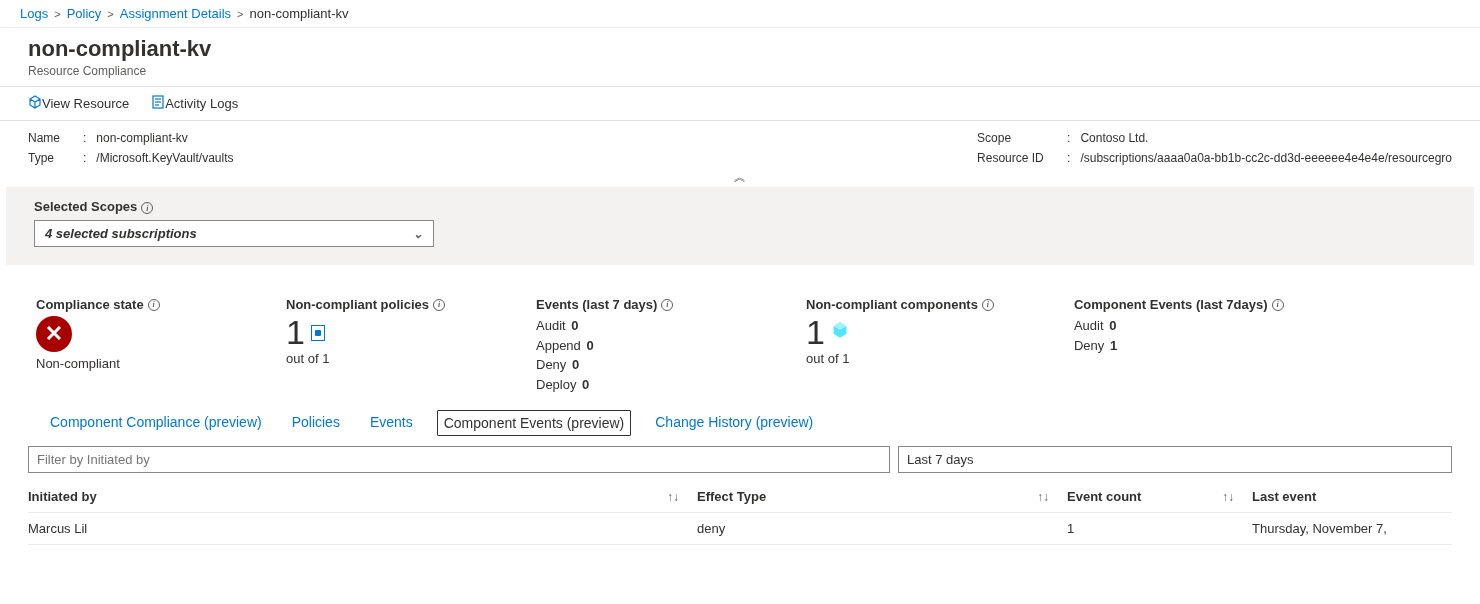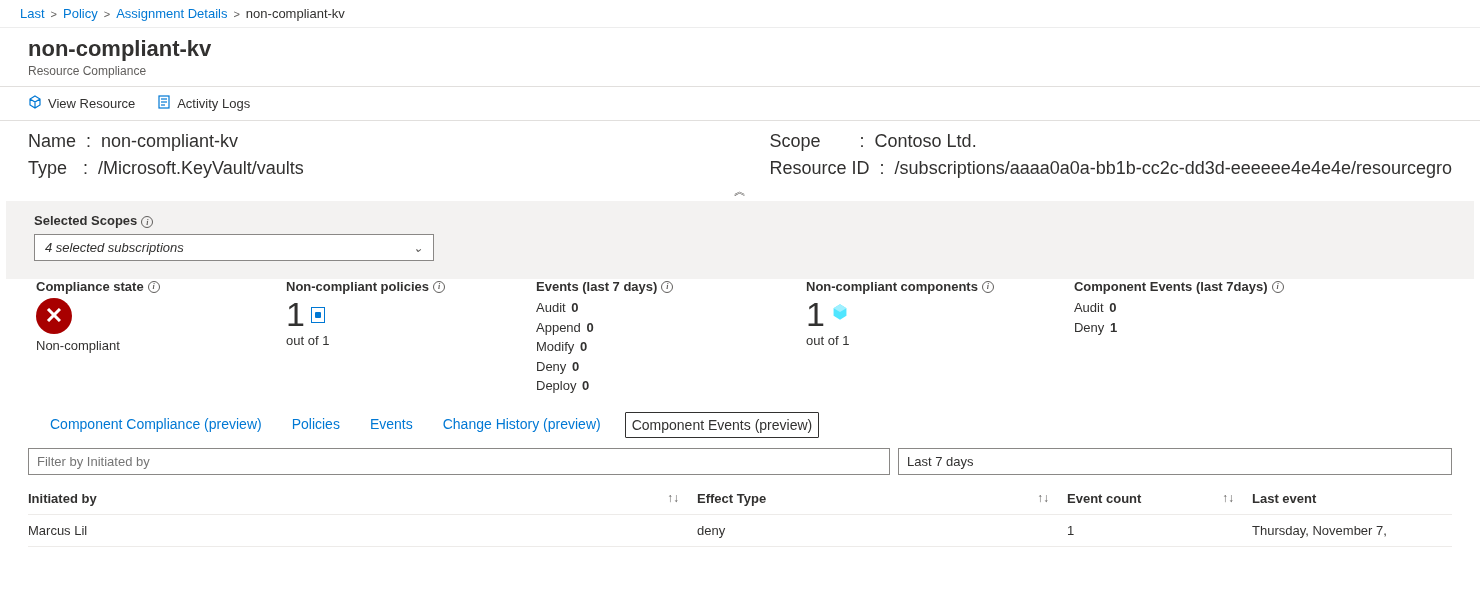--- a/index.html
+++ b/index.html
@@ -10,40 +10,40 @@
     .breadcrumb .sep { color: #605e5c; font-size: 11px; }
     .breadcrumb .current { color: #323130; }
 
     .title-block { padding: 8px 28px 8px; }
     .title-block h1 { font-size: 22px; font-weight: 600; }
     .title-block .subtitle { font-size: 12px; color: #605e5c; margin-top: 2px; }
 
     .top-divider { border-top: 1px solid #e1dfdd; }
 
     .toolbar { display: flex; align-items: center; gap: 22px; padding: 8px 28px; border-bottom: 1px solid #e1dfdd; }
-    .toolbar-item { display: inline-flex; align-items: center; gap: 6px; cursor: pointer; color: #323130; }
+    .toolbar-item { display: inline-flex; align-items: center; cursor: pointer; color: #323130; }
     .toolbar-item .icon { color: #0078d4; }
 
     .properties { display: flex; padding: 10px 28px 6px; gap: 40px; justify-content: space-between; }
     .prop-col { display: flex; flex-direction: column; gap: 6px; }
-    .prop-row { display: flex; gap: 6px; font-size: 18px; }
+    .prop-row { display: flex; gap: 6px; font-size: 12px; }
     .prop-label { min-width: 45px; color: #323130; }
     .prop-right .prop-label { min-width: 80px; }
     .prop-colon { margin: 0 4px; }
     .prop-value { color: #323130; white-space: nowrap; }
 
     .collapse-bar { text-align: center; padding: 0; color: #605e5c; font-size: 12px; cursor: pointer; line-height: 12px; }
 
     .scopes-section { background: #f3f2f1; padding: 12px 28px 18px; margin: 4px 6px 0; }
     .scopes-label { font-weight: 600; font-size: 13px; display: inline-flex; align-items: flex-end; gap: 4px; }
     .info-icon { width: 12px; height: 12px; border: 1px solid #605e5c; border-radius: 50%; display: inline-flex; align-items: center; justify-content: center; font-size: 8px; color: #605e5c; font-style: italic; font-family: serif; }
-    .scopes-dropdown { margin-top: 6px; background: #fff; border: 1px solid #8a8886; padding: 5px 10px; width: 400px; display: flex; justify-content: space-between; align-items: center; font-style: italic; color: #323130; cursor: pointer; }
+    .scopes-dropdown { margin-top: 6px; background: #fff; border: 1px solid #8a8886; padding: 5px 10px; width: 400px; display: flex; justify-content: space-between; align-items: center; font-style: italic; color: #323130; cursor: pointer; font-weight: bold; }
     .scopes-dropdown .chev { color: #605e5c; font-size: 12px; }
 
-    .stats-row { display: flex; padding: 0 6px 12px; gap: 20px; }
+    .stats-row { display: flex; padding: 32px 6px 12px; gap: 20px; }
     .stat-block { flex: 0 0 auto; min-width: 230px; padding: 0 30px; }
     .stat-block.wide { min-width: 250px; }
     .stat-title { font-weight: 600; font-size: 13px; display: inline-flex; align-items: center; gap: 4px; }
     .stat-big { font-size: 34px; font-weight: 300; line-height: 1.1; display: flex; align-items: center; gap: 6px; margin-top: 2px; }
     .stat-sub { font-size: 13px; color: #323130; }
     .doc-icon { width: 14px; height: 16px; border: 1px solid #0078d4; position: relative; display: inline-block; }
     .doc-icon::after { content:''; position:absolute; top:4px; left:3px; width:6px; height:6px; background:#0078d4; border-radius:1px; }
     .cube-icon { color: #50e6ff; font-size: 18px; }
     .non-compliant-badge { width: 36px; height: 36px; background: #a80000; border-radius: 50%; display: flex; align-items: center; justify-content: center; color: #fff; font-size: 22px; font-weight: bold; margin-top: 4px; }
     .events-list { margin-top: 4px; }
@@ -66,21 +66,21 @@
     .col-initiated { flex: 1 1 745px; }
     .col-effect  { flex: 0 0 370px; }
     .col-count   { flex: 0 0 185px; }
     .col-last    { flex: 0 0 200px; white-space: nowrap; }
     .sort-icon { margin-left: auto; margin-right: 18px; color: #605e5c; font-size: 12px; }
   </style>
 </head>
 <body>
 
 <div class="breadcrumb">
-  <a href="#">Last</a>
+  <a href="#">Logs</a>
   <span class="sep">&gt;</span>
   <a href="#">Policy</a>
   <span class="sep">&gt;</span>
   <a href="#">Assignment Details</a>
   <span class="sep">&gt;</span>
   <span class="current">non-compliant-kv</span>
 </div>
 
 <div class="title-block">
   <h1>non-compliant-kv</h1>
@@ -177,21 +177,20 @@
   </div>
 
   <div class="stat-block wide">
     <div class="stat-title">
       <span>Events (last 7 days)</span>
       <span class="info-icon">i</span>
     </div>
     <div class="events-list">
       <div><span>Audit</span> <b>0</b></div>
       <div><span>Append</span> <b>0</b></div>
-      <div><span>Modify</span> <b>0</b></div>
       <div><span>Deny</span> <b>0</b></div>
       <div><span>Deploy</span> <b>0</b></div>
     </div>
   </div>
 
   <div class="stat-block">
     <div class="stat-title">
       <span>Non-compliant components</span>
       <span class="info-icon">i</span>
     </div>
@@ -217,22 +216,22 @@
       <div><span>Deny</span> <b>1</b></div>
     </div>
   </div>
 
 </div>
 
 <div class="tabs">
   <div class="tab">Component Compliance (preview)</div>
   <div class="tab">Policies</div>
   <div class="tab">Events</div>
+  <div class="tab active">Component Events (preview)</div>
   <div class="tab">Change History (preview)</div>
-  <div class="tab active">Component Events (preview)</div>
 </div>
 
 <div class="filter-row">
   <input class="filter-input" type="text" placeholder="Filter by Initiated by" style="">
   <div class="filter-dropdown">
     <span>Last 7 days</span>
   </div>
 </div>
 
 <div class="table">

